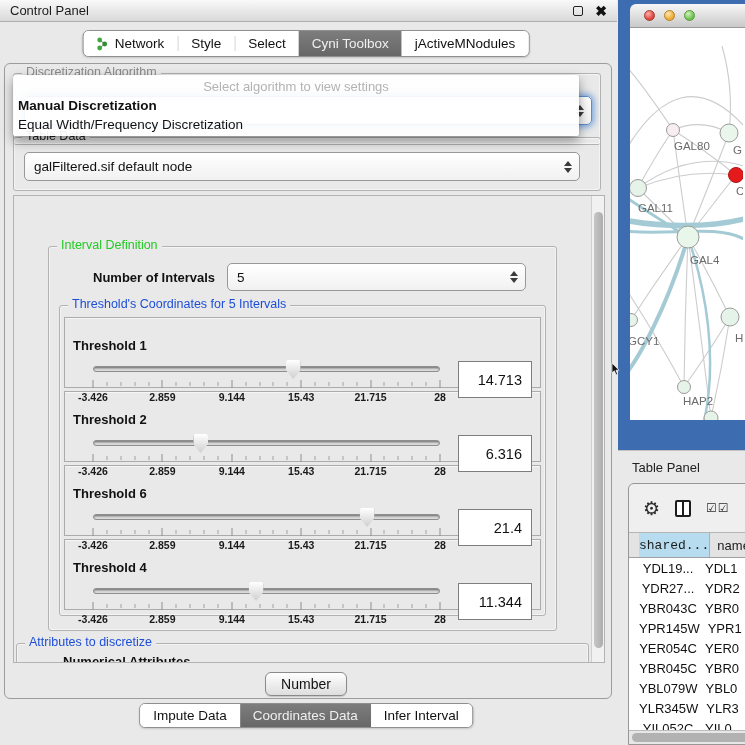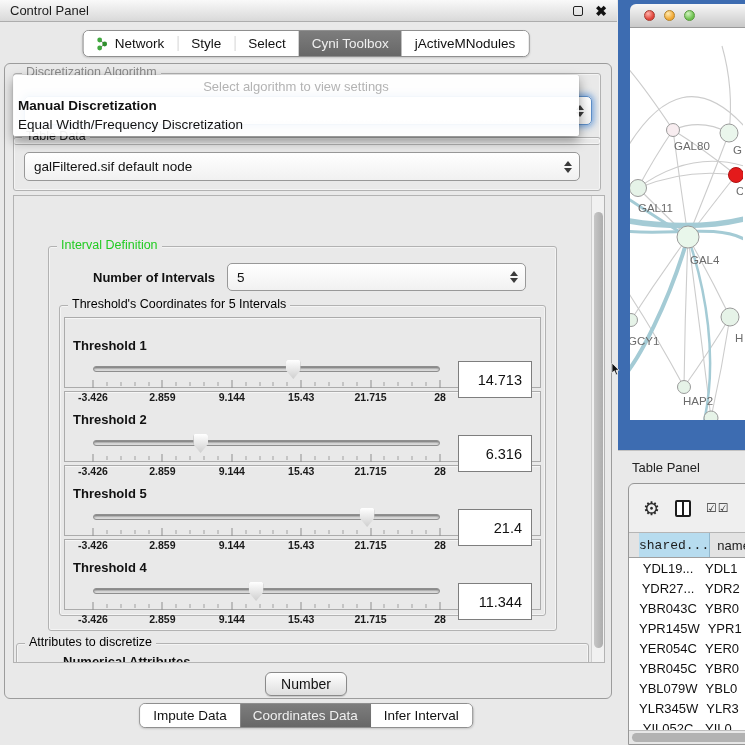--- a/index.html
+++ b/index.html
@@ -29,21 +29,21 @@
   
   #main-panel { position:absolute; left:4px; top:63px; width:608px; height:636px;
     background:#e9e9e9; border:1px solid #9c9c9c; border-radius:6px; }
 
   .groupbox { position:absolute; border:1px solid #b2b2b2; border-radius:3px;
     box-shadow:inset 0 0 0 1px rgba(255,255,255,0.5); }
   .group-label { position:absolute; top:-9px; left:8px; background:#e9e9e9; padding:0 4px;
     font-size:12.5px; white-space:nowrap; }
   .lbl-gray { color:#8a8a8a; }
   .lbl-dark { color:#222; }
-  .lbl-blue { color:#000000; }
+  .lbl-blue { color:#1d4ed8; }
   .lbl-green { color:#22cb22; }
 
   .combo { display:flex; align-items:center; height:29px; background:linear-gradient(#ffffff,#f1f1f1);
     border:1px solid #989898; border-radius:5px; padding-left:9px; font-size:13.5px; color:#111; }
   .combo .stepper { margin-left:auto; margin-right:7px; display:flex; flex-direction:column; gap:2px; align-items:center; }
   .arr-up { width:0; height:0; border-left:4px solid transparent; border-right:4px solid transparent; border-bottom:5px solid #3c3c3c; }
   .arr-dn { width:0; height:0; border-left:4px solid transparent; border-right:4px solid transparent; border-top:5px solid #3c3c3c; }
 
   #algo-group { left:8px; top:9px; width:588px; height:72px; }
   #algo-combo { position:absolute; left:10px; top:22px; right:8px;
@@ -318,21 +318,21 @@
                       <div class="tick-label" style="left: 40%;">9.144</div>
                       <div class="tick-label" style="left: 60%;">15.43</div>
                       <div class="tick-label" style="left: 80%;">21.715</div>
                       <div class="tick-label" style="left: 100%;">28</div>
                       <div class="thumb-handle" style="left: 31%;"></div>
                     </div>
                     <div class="value-box">6.316</div>
                   </div>
                 </div>
                 <div class="thresh-box">
-                  <div class="thresh-title">Threshold 5</div>
+                  <div class="thresh-title">Threshold 6</div>
                   <div class="thresh-row">
                     <div class="slider-zone">
                       <div class="track"></div>
                       <div class="ticks">
                         <div class="tick major" style="left: 0%;"></div>
                         <div class="tick minor" style="left: 4%;"></div>
                         <div class="tick minor" style="left: 8%;"></div>
                         <div class="tick minor" style="left: 12%;"></div>
                         <div class="tick minor" style="left: 16%;"></div>
                         <div class="tick major" style="left: 20%;"></div>

